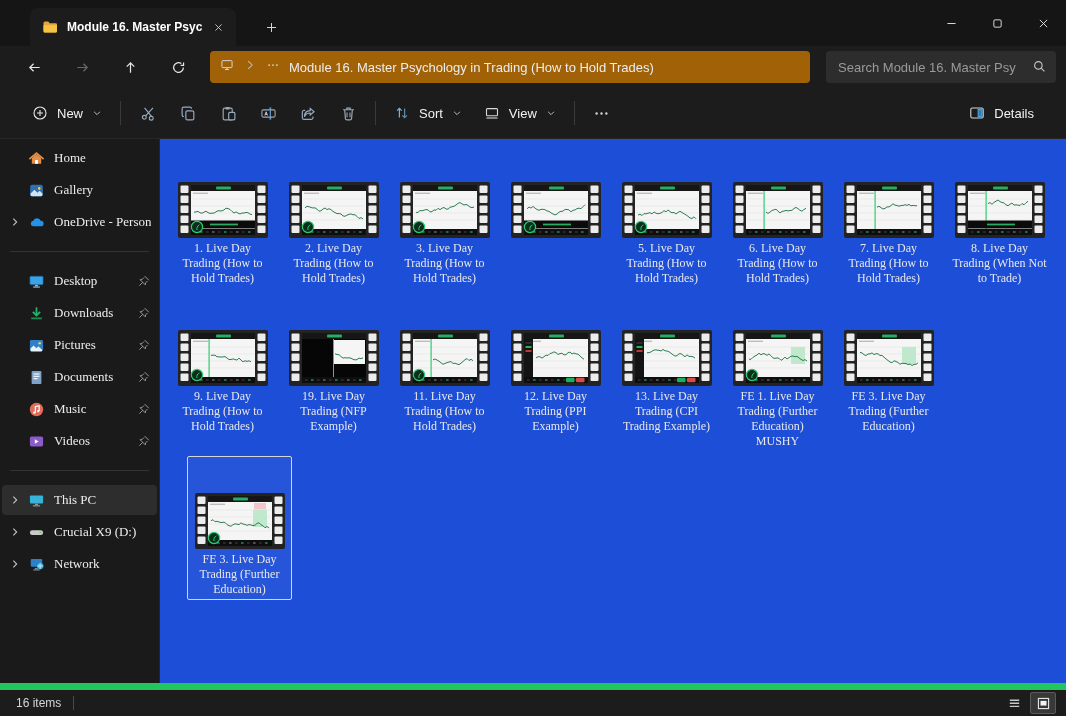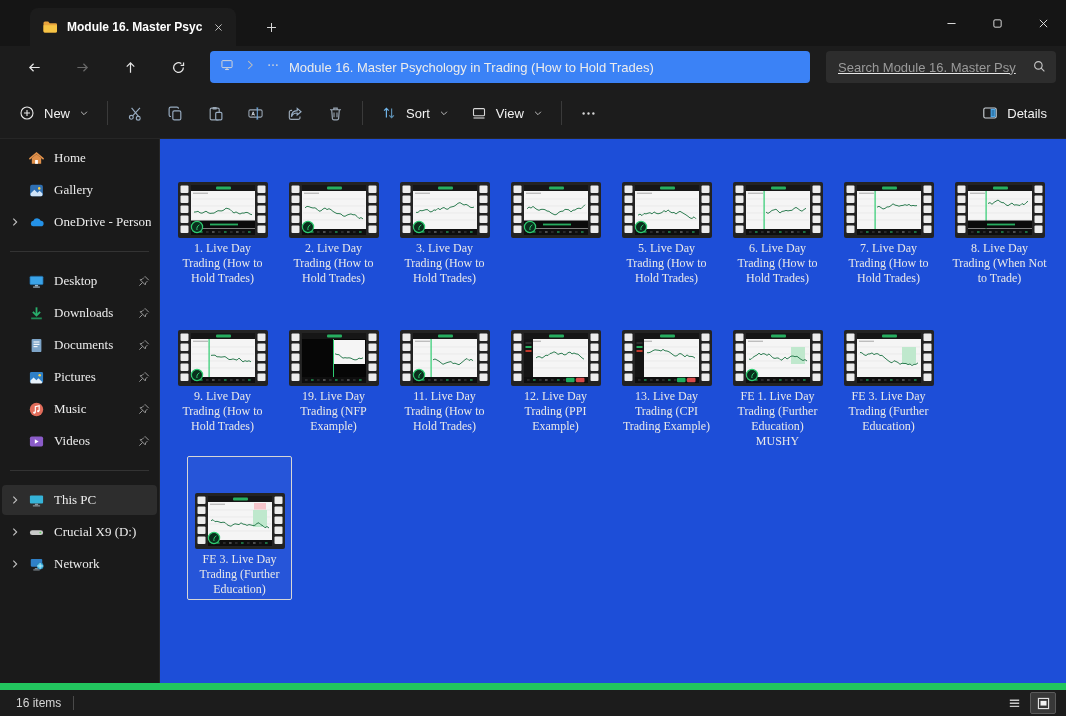--- a/index.html
+++ b/index.html
@@ -18,33 +18,33 @@
   .tabclose svg{width:11px;height:11px;}
   .newtab{position:absolute;left:256px;top:13px;width:30px;height:28px;}
   .newtab svg{width:13px;height:13px;}
   .wincontrols{position:absolute;right:0;top:0;height:46px;display:flex;}
   .wc{width:46px;height:46px;display:flex;align-items:center;justify-content:center;}
   .wc svg{width:13px;height:13px;}
   
   .addressrow{height:42px;background:#1c1c1c;display:flex;align-items:center;padding:0 10px;flex:0 0 auto;}
   .navbtn{width:38px;height:32px;margin:0 5px;}
   .navbtn svg{width:15px;height:15px;}
-  .breadcrumb{flex:1;height:32px;margin:0 4px 0 8px;background:#3b82f6;border-radius:4px;
+  .breadcrumb{flex:1;height:32px;margin:0 4px 0 8px;background:#a16207;border-radius:4px;
               display:flex;align-items:center;padding:0 10px;gap:9px;overflow:hidden;}
   .breadcrumb svg{width:14px;height:14px;flex:0 0 auto;}
   .pathtext{font-size:13px;color:#ececec;white-space:nowrap;overflow:hidden;}
   .searchbox{width:230px;height:32px;margin-left:12px;background:#2d2d2d;border-radius:4px;
              position:relative;flex:0 0 auto;}
   .searchbox input{position:absolute;inset:0;background:transparent;border:none;outline:none;
-             color:#e8e8e8;font-size:13px;font-family:"Liberation Sans",sans-serif;padding:0 32px 0 12px;text-decoration:underline;}
+             color:#e8e8e8;font-size:13px;font-family:"Liberation Sans",sans-serif;padding:0 32px 0 12px;}
   .searchbox input::placeholder{color:#9a9a9a;opacity:1;}
   .searchbox .sicon{position:absolute;right:9px;top:8px;width:15px;height:15px;}
   
   .toolbar{height:50px;background:#1c1c1c;border-bottom:1px solid #262626;display:flex;
-           align-items:center;padding:0 8px;flex:0 0 auto;}
+           align-items:center;padding:0 21px;flex:0 0 auto;}
   .tbtn{display:flex;align-items:center;gap:9px;height:36px;padding:0 11px;border-radius:4px;
         color:#f2f2f2;font-size:13px;}
   .tbtn svg{width:16px;height:16px;}
   .tbtn .chev svg{width:10px;height:10px;}
   .tico{width:40px;height:36px;}
   .tico svg{width:17px;height:17px;}
   .tdiv{width:1px;height:24px;background:#3a3a3a;margin:0 7px;flex:0 0 auto;}
   .toolbar .spacer{flex:1;}
   
   .bodyrow{flex:1;display:flex;min-height:0;font-family:Liberation Serif, serif;}
@@ -336,42 +336,42 @@
               <g stroke="#b4b4b4" stroke-width="1.1" fill="none" stroke-linecap="round">
                 <path d="M9.2 2.8l4 4"></path>
                 <path d="M7.6 4.4L5.9 6.1l-2.3.5 5.8 5.8.5-2.3 1.7-1.7"></path>
                 <path d="M6 10L3 13"></path>
               </g>
             </svg></span>
         </div>
         <div class="srow">
           <span class="schev"></span>
           <span class="sico"><svg viewBox="0 0 16 16">
-              <rect x="3.4" y="1.8" width="9.2" height="12.4" rx="1.1" fill="#7da4c8"></rect>
-              <rect x="5.2" y="4.2" width="5.6" height="1" fill="#fff"></rect>
-              <rect x="5.2" y="6.4" width="5.6" height="1" fill="#fff"></rect>
-              <rect x="5.2" y="8.6" width="3.8" height="1" fill="#fff"></rect>
-            </svg></span>
-          <span class="slabel">Documents</span>
+              <rect x="1.8" y="2.8" width="12.4" height="10.4" rx="1.4" fill="#2f80c7"></rect>
+              <path d="M2.3 10.9l3-3 2.6 2.6 1.9-1.9 3.6 3.6v.2a1.2 1.2 0 0 1-1.2 1.2H3.5a1.2 1.2 0 0 1-1.2-1.2z" fill="#e8f2fb"></path>
+              <circle cx="11" cy="5.9" r="1.2" fill="#ffd24a"></circle>
+            </svg></span>
+          <span class="slabel">Pictures</span>
           <span class="spin"><svg viewBox="0 0 16 16">
               <g stroke="#b4b4b4" stroke-width="1.1" fill="none" stroke-linecap="round">
                 <path d="M9.2 2.8l4 4"></path>
                 <path d="M7.6 4.4L5.9 6.1l-2.3.5 5.8 5.8.5-2.3 1.7-1.7"></path>
                 <path d="M6 10L3 13"></path>
               </g>
             </svg></span>
         </div>
         <div class="srow">
           <span class="schev"></span>
           <span class="sico"><svg viewBox="0 0 16 16">
-              <rect x="1.8" y="2.8" width="12.4" height="10.4" rx="1.4" fill="#2f80c7"></rect>
-              <path d="M2.3 10.9l3-3 2.6 2.6 1.9-1.9 3.6 3.6v.2a1.2 1.2 0 0 1-1.2 1.2H3.5a1.2 1.2 0 0 1-1.2-1.2z" fill="#e8f2fb"></path>
-              <circle cx="11" cy="5.9" r="1.2" fill="#ffd24a"></circle>
-            </svg></span>
-          <span class="slabel">Pictures</span>
+              <rect x="3.4" y="1.8" width="9.2" height="12.4" rx="1.1" fill="#7da4c8"></rect>
+              <rect x="5.2" y="4.2" width="5.6" height="1" fill="#fff"></rect>
+              <rect x="5.2" y="6.4" width="5.6" height="1" fill="#fff"></rect>
+              <rect x="5.2" y="8.6" width="3.8" height="1" fill="#fff"></rect>
+            </svg></span>
+          <span class="slabel">Documents</span>
           <span class="spin"><svg viewBox="0 0 16 16">
               <g stroke="#b4b4b4" stroke-width="1.1" fill="none" stroke-linecap="round">
                 <path d="M9.2 2.8l4 4"></path>
                 <path d="M7.6 4.4L5.9 6.1l-2.3.5 5.8 5.8.5-2.3 1.7-1.7"></path>
                 <path d="M6 10L3 13"></path>
               </g>
             </svg></span>
         </div>
         <div class="srow">
           <span class="schev"></span>

